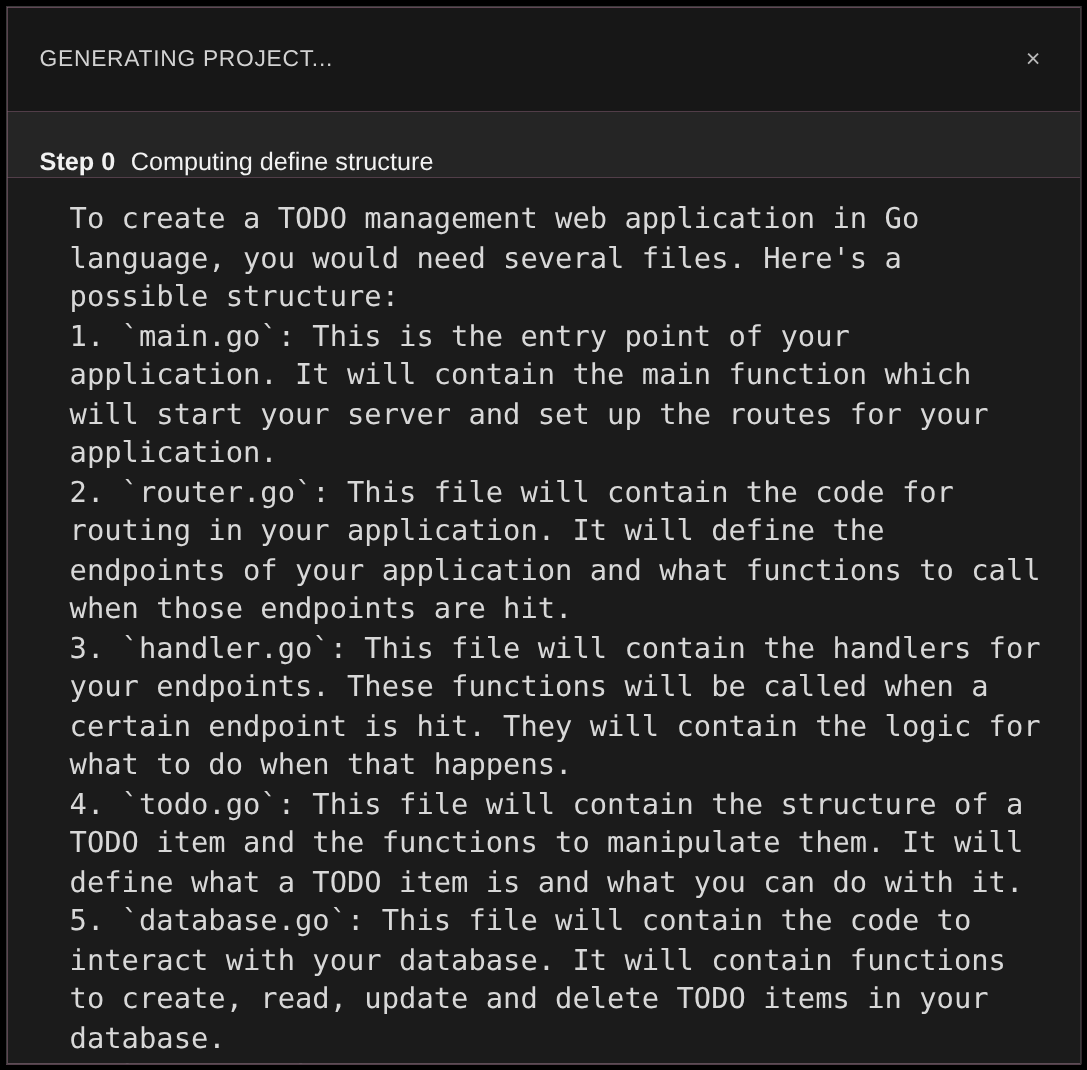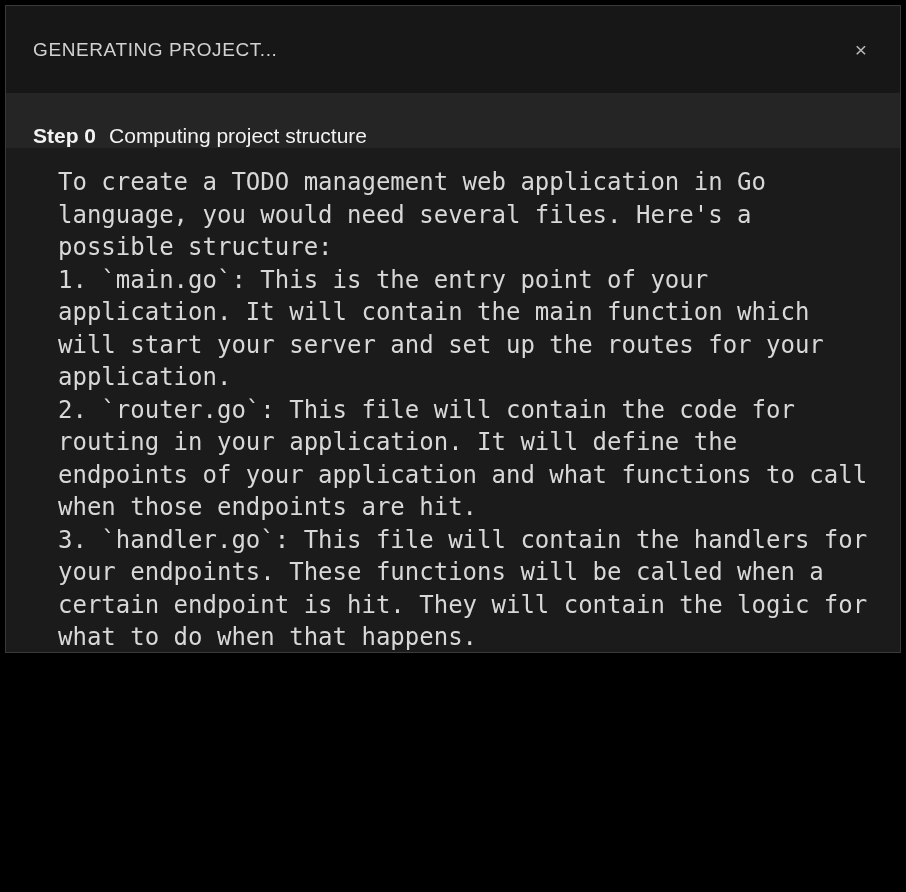--- a/index.html
+++ b/index.html
@@ -13,21 +13,21 @@
     overflow: hidden;
     font-family: "Liberation Sans", sans-serif;
   }
 
   
   #generation-window {
     position: absolute;
     left: 5px;
     top: 5px;
     width: 896px;
-    height: 648px;
+    height: 882px;
     box-sizing: border-box;
     border: 1px solid #3a3a3a;
     background: #f9a8d4;
     display: flex;
     flex-direction: column;
     overflow: hidden;
   }
 
   
   .titlebar {
@@ -116,21 +116,21 @@
 
 <div id="generation-window">
 
   <div class="titlebar">
     <span class="titlebar-title">GENERATING PROJECT...</span>
     <button class="close-button">×</button>
   </div>
 
   <div class="step-band">
     <span class="step-index">Step 0</span>
-    <span class="step-title">Computing project structure</span>
+    <span class="step-title">Computing define structure</span>
   </div>
 
   <div class="log-area">
     <pre class="log-text">To create a TODO management web application in Go language, you would need several files. Here's a possible structure:
 1. `main.go`: This is the entry point of your application. It will contain the main function which will start your server and set up the routes for your application.
 2. `router.go`: This file will contain the code for routing in your application. It will define the endpoints of your application and what functions to call when those endpoints are hit.
 3. `handler.go`: This file will contain the handlers for your endpoints. These functions will be called when a certain endpoint is hit. They will contain the logic for what to do when that happens.
 4. `todo.go`: This file will contain the structure of a TODO item and the functions to manipulate them. It will define what a TODO item is and what you can do with it.
 5. `database.go`: This file will contain the code to interact with your database. It will contain functions to create, read, update and delete TODO items in your database.
 6. `config.go`: This file will contain the configuration for your application. It</pre>

